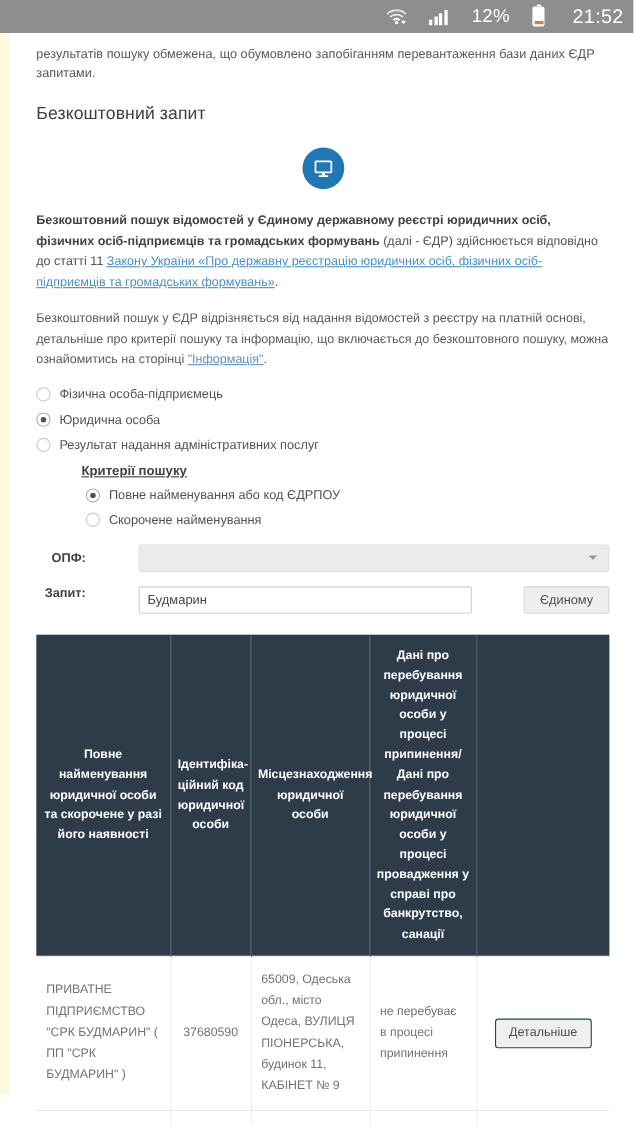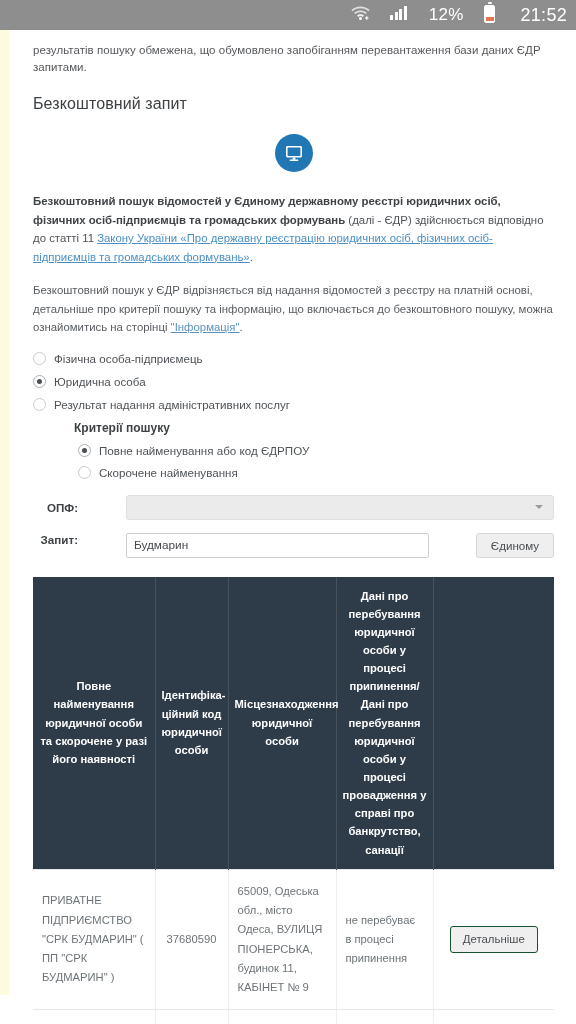--- a/index.html
+++ b/index.html
@@ -14,21 +14,21 @@
 
   
   .statusbar {
     position: absolute; top: 0; left: 0;
     width: 576px; height: 30px;
     background: #8e8e8e;
     display: flex; align-items: center; justify-content: flex-end;
     padding-right: 9px;
     color: #ffffff;
   }
-  .sb-group { display: flex; gap: 20px; }
+  .sb-group { display: flex; align-items: center; gap: 20px; }
   .sb-wifi { width: 19px; height: 16px; position: relative; display:inline-block; }
   .sb-wifi svg { display:block; }
   .sb-signal { display: flex; align-items: flex-end; gap: 1.5px; height: 15px; }
   .sb-signal i { display: block; width: 3px; background: #fff; border-radius: 0.5px; }
   .sb-signal i:nth-child(1){ height: 5px; }
   .sb-signal i:nth-child(2){ height: 8px; }
   .sb-signal i:nth-child(3){ height: 11px; }
   .sb-signal i:nth-child(4){ height: 14px; }
   .sb-batt-pct { font-size: 17px; letter-spacing: 0.2px; margin-left: 2px; }
   .sb-batt {
@@ -94,21 +94,21 @@
     flex: 0 0 auto; position: relative; margin-right: 8px;
   }
   .rdo.on { border-color: #a9b0b6; }
   .rdo.on::after {
     content: ''; position: absolute; top: 3px; left: 3px;
     width: 5px; height: 5px; border-radius: 50%; background: #4b5056;
   }
   .rdo-label { font-size: 11.6px; color: #4f5357; }
 
   .criteria { margin-top: 10px; margin-left: 41px; }
-  .criteria-title { font-size: 12px; font-weight: 700; color: #3f4346; margin-bottom: 9px; }
+  .criteria-title { font-size: 12px; font-weight: 700; color: #3f4346; margin-bottom: 9px; text-decoration: underline; }
   .criteria .radio-row { margin-bottom: 9px; margin-left: 4px; }
 
   
   .field-row { display: flex; align-items: center; margin-top: 16px; gap: 40px; }
   .field-label {
     font-size: 11.6px; font-weight: 700; color: #3f4346;
     width: 45px; text-align: right; margin-right: 8px; flex: 0 0 auto;
   }
   .select-box {
     flex: 1 1 auto; height: 25px; background: #ebebeb;

